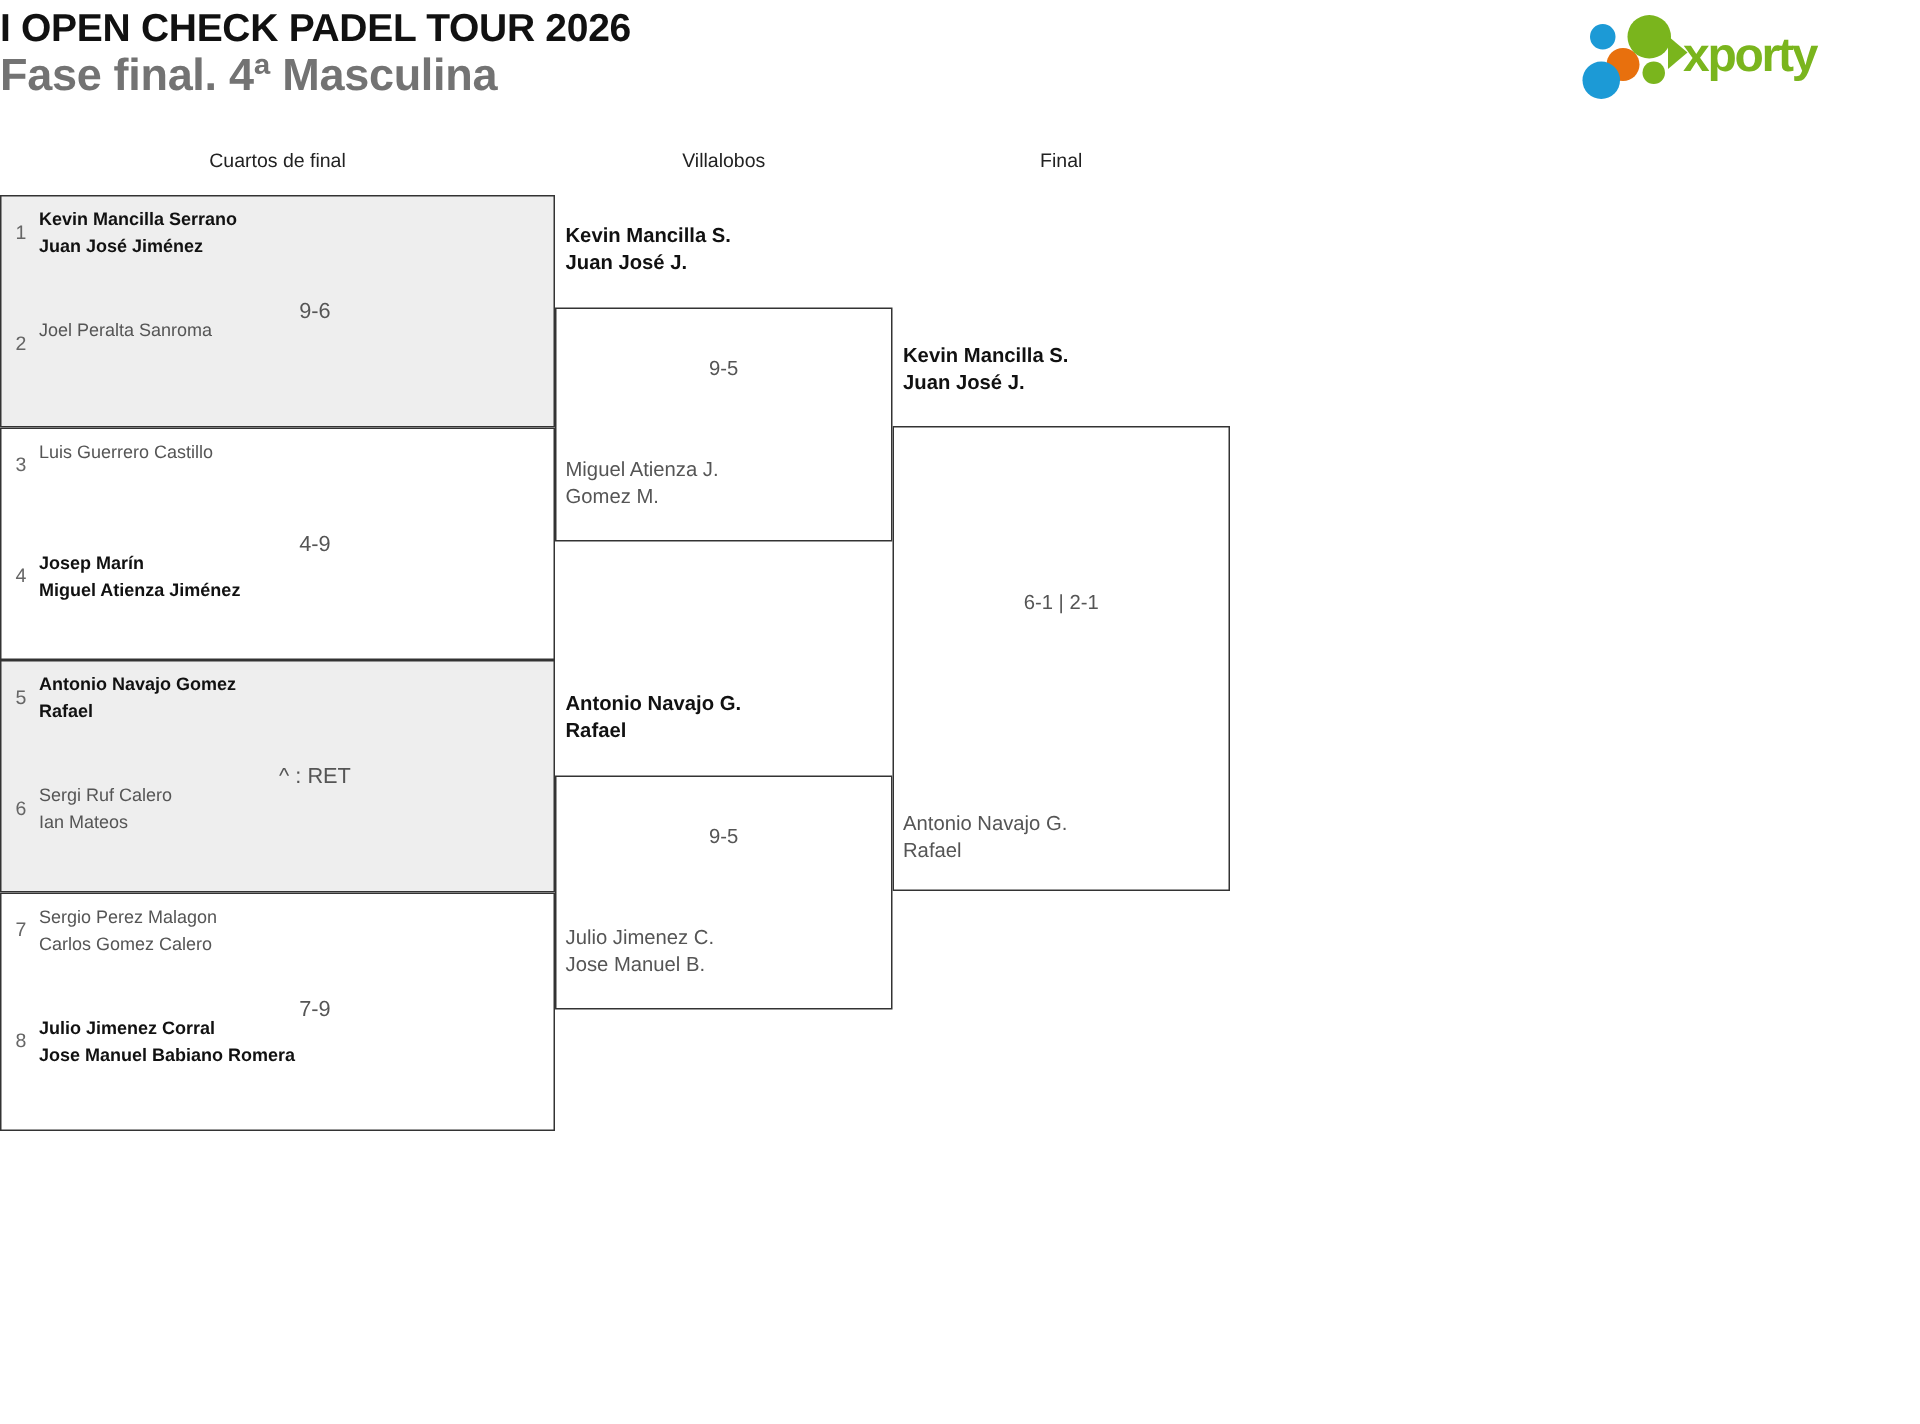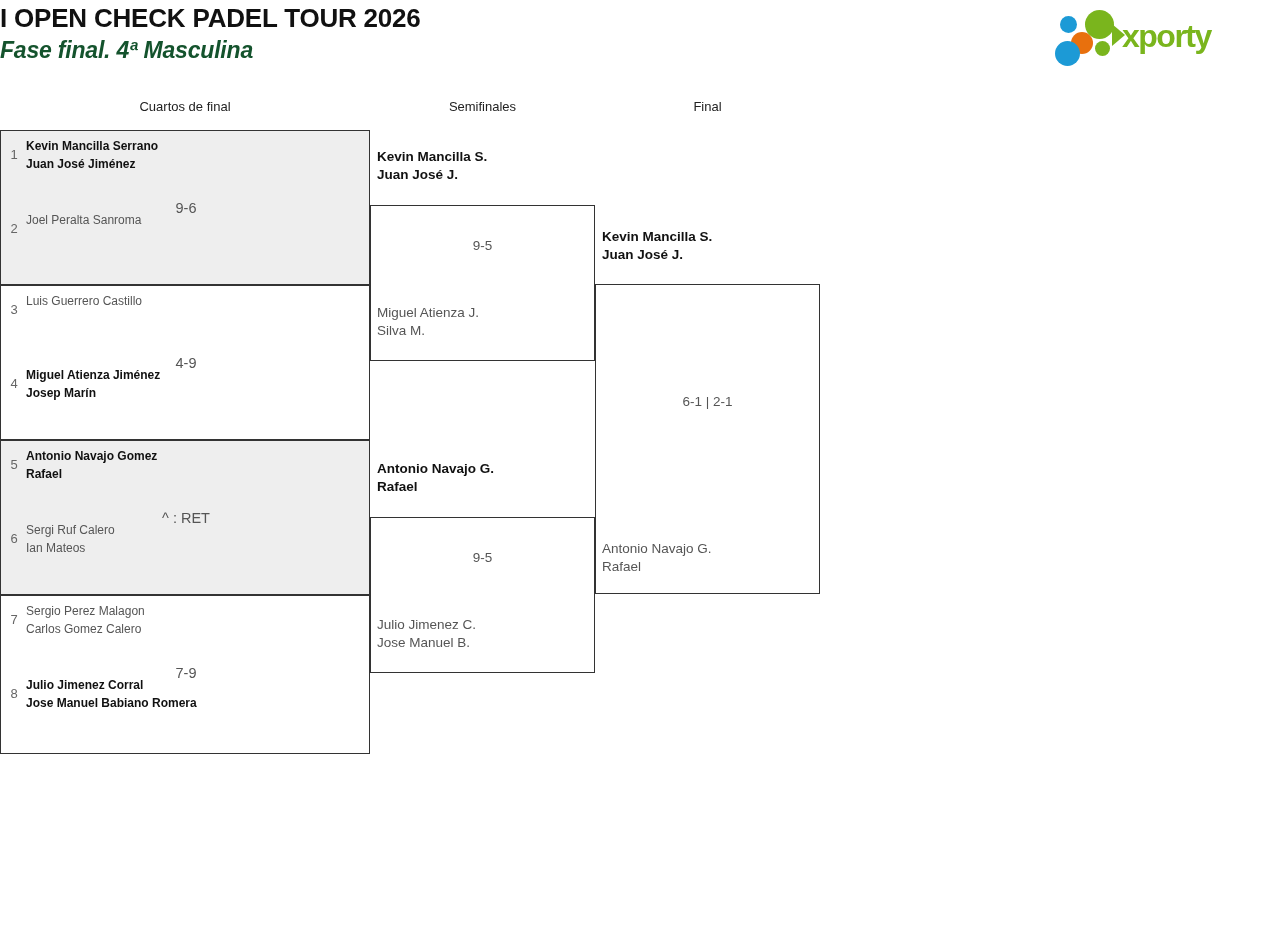--- a/index.html
+++ b/index.html
@@ -15,22 +15,22 @@
   .page { position: relative; width: 1280px; height: 949px; }
 
   
   .header { position: absolute; left: 0; top: 0; width: 1280px; height: 88px; }
   .title-block { position: absolute; left: 0; top: 2px; }
   .title-line1 {
     font-size: 26px; font-weight: bold; letter-spacing: -0.2px;
     line-height: 33px; color: #111111; white-space: nowrap;
   }
   .title-line2 {
-    font-size: 23px; font-weight: bold; letter-spacing: -0.2px;
-    line-height: 31px; color: #14532d; white-space: nowrap; font-style: italic;
+    font-size: 30px; font-weight: bold; letter-spacing: -0.2px;
+    line-height: 31px; color: #737373; white-space: nowrap;
   }
 
   
   .logo { position: absolute; right: 6px; top: 4px; width: 228px; height: 66px; }
   .logo-dots { position: absolute; left: 8px; top: 6px; width: 62px; height: 56px; }
   .dot { position: absolute; border-radius: 50%; }
   .dot-blue-sm  { left: 6px;  top: 6px;  width: 17px; height: 17px; background: #1c9ad6; }
   .dot-orange   { left: 17px; top: 22px; width: 22px; height: 22px; background: #e8700d; }
   .dot-blue-lg  { left: 1px;  top: 31px; width: 25px; height: 25px; background: #1c9ad6; }
   .dot-green-lg { left: 31px; top: 0px;  width: 29px; height: 29px; background: #7ab51d; }
@@ -87,21 +87,21 @@
   .team.bot { top: 80px; }
   .team .p { display: block; white-space: nowrap; }
   .winner .p { font-weight: bold; color: #111111; }
   .loser  .p { font-weight: normal; color: #555555; }
 
   .score {
     position: absolute; left: 0; width: 370px;
     text-align: center; font-size: 14.5px; color: #555555;
     line-height: 18px;
   }
-  .qf .score { top: 68px; }
+  .qf .score { top: 68px; margin-left: 24px; }
 
   
   .sf {
     position: absolute; left: 370px; width: 225px;
     border: 1px solid #333333; background: #ffffff;
   }
   #sf-1 { top: 205px; height: 156px; }
   #sf-2 { top: 517px; height: 156px; }
 
   .sf-team {
@@ -157,21 +157,21 @@
         <span class="dot dot-blue-lg"></span>
         <span class="dot dot-green-lg"></span>
         <span class="dot dot-green-sm"></span>
       </div>
       <div class="logo-chevron"></div>
       <div class="logo-text">xporty</div>
     </div>
   </div>
 
   <div class="round-head" id="round-qf">Cuartos de final</div>
-  <div class="round-head" id="round-sf">Semifinales</div>
+  <div class="round-head" id="round-sf">Villalobos</div>
   <div class="round-head" id="round-fn">Final</div>
 
   <div class="bracket">
 
     <div class="qf shaded" id="qf-1">
       <span class="seed top">1</span>
       <div class="team top winner">
         <span class="p">Kevin Mancilla Serrano</span>
         <span class="p">Juan José Jiménez</span>
       </div>
@@ -183,22 +183,22 @@
     </div>
 
     <div class="qf plain" id="qf-2">
       <span class="seed top">3</span>
       <div class="team top loser">
         <span class="p">Luis Guerrero Castillo</span>
       </div>
       <div class="score">4-9</div>
       <span class="seed bot">4</span>
       <div class="team bot winner">
+        <span class="p">Josep Marín</span>
         <span class="p">Miguel Atienza Jiménez</span>
-        <span class="p">Josep Marín</span>
       </div>
     </div>
 
     <div class="qf shaded" id="qf-3">
       <span class="seed top">5</span>
       <div class="team top winner">
         <span class="p">Antonio Navajo Gomez</span>
         <span class="p">Rafael</span>
       </div>
       <div class="score">^ : RET</div>
@@ -224,21 +224,21 @@
     </div>
 
     <div class="sf" id="sf-1">
       <div class="sf-team sf-winner">
         <span class="p">Kevin Mancilla S.</span>
         <span class="p">Juan José J.</span>
       </div>
       <div class="sf-score">9-5</div>
       <div class="sf-team sf-loser">
         <span class="p">Miguel Atienza J.</span>
-        <span class="p">Silva M.</span>
+        <span class="p">Gomez M.</span>
       </div>
     </div>
 
     <div class="sf" id="sf-2">
       <div class="sf-team sf-winner">
         <span class="p">Antonio Navajo G.</span>
         <span class="p">Rafael</span>
       </div>
       <div class="sf-score">9-5</div>
       <div class="sf-team sf-loser">

